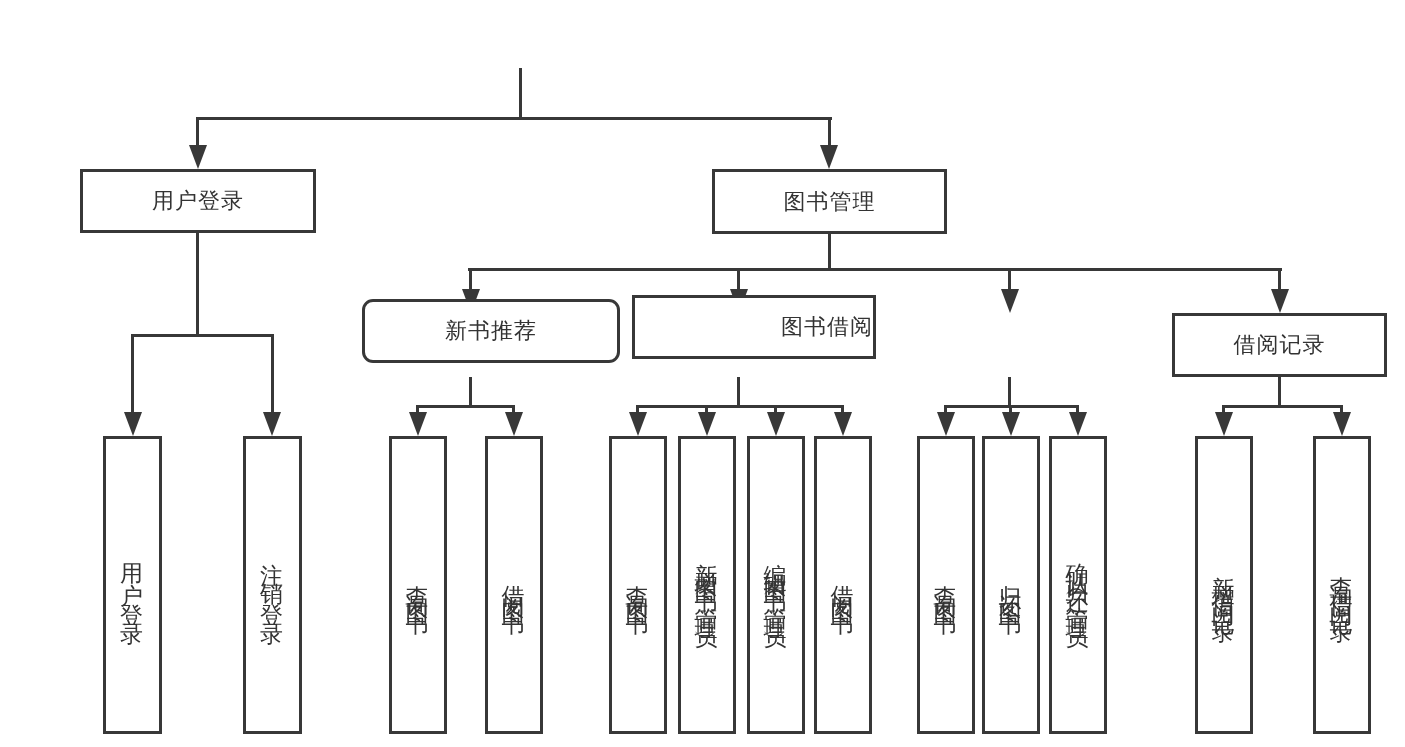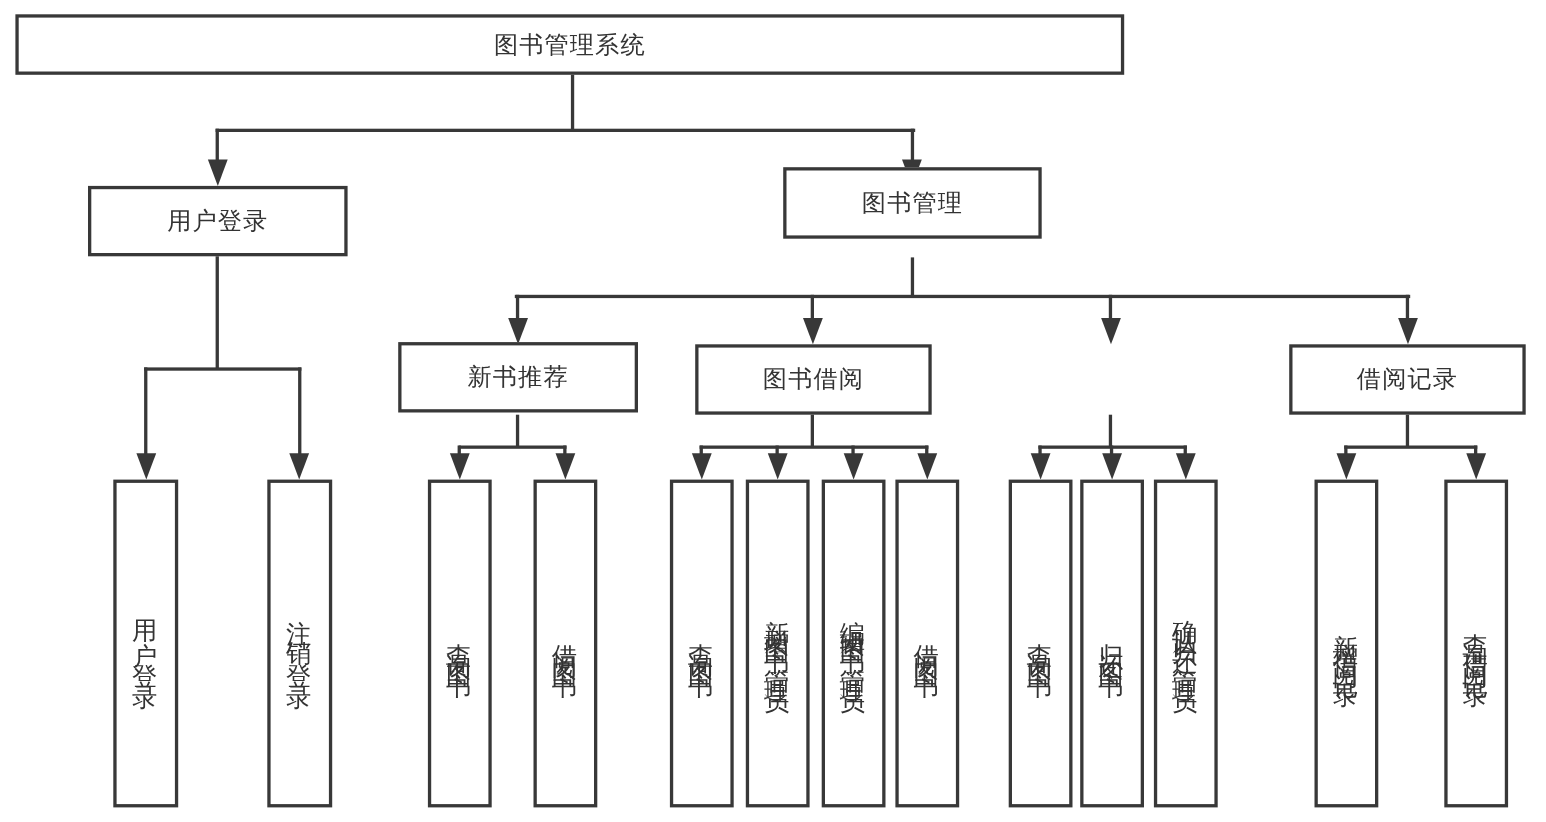--- a/index.html
+++ b/index.html
@@ -52,35 +52,32 @@
     color: #bfbfbf;
     text-shadow: 0 0 2px #ffffff;
     white-space: nowrap;
   }
 </style>
 </head>
 <body>
 
 <div class="canvas">
 
-  <div class="box hbox" style="left:14px; top:13px; width:1008px; height:55px;">
-    <span>图书管理系统</span>
-  </div>
 
   <div class="vl" style="left:519px; top:68px; height:51px;"></div>
   <div class="hl" style="left:196px; top:117px; width:636px;"></div>
   <div class="vl" style="left:196px; top:117px; height:29px;"></div>
   <div class="arw" style="left:189px; top:145px;"></div>
   <div class="vl" style="left:828px; top:117px; height:29px;"></div>
   <div class="arw" style="left:820px; top:145px;"></div>
 
   <div class="box hbox" style="left:80px; top:169px; width:236px; height:64px;">
     <span>用户登录</span>
   </div>
-  <div class="box hbox" style="left:712px; top:152px; width:235px; height:65px;">
+  <div class="box hbox" style="left:712px; top:169px; width:235px; height:65px;">
     <span>图书管理</span>
   </div>
 
   <div class="vl" style="left:196px; top:233px; height:103px;"></div>
   <div class="hl" style="left:131px; top:334px; width:143px;"></div>
   <div class="vl" style="left:131px; top:334px; height:80px;"></div>
   <div class="arw" style="left:124px; top:412px;"></div>
   <div class="vl" style="left:271px; top:334px; height:80px;"></div>
   <div class="arw" style="left:263px; top:412px;"></div>
 
@@ -88,24 +85,24 @@
   <div class="hl" style="left:468px; top:268px; width:814px;"></div>
   <div class="vl" style="left:469px; top:268px; height:23px;"></div>
   <div class="arw" style="left:462px; top:289px;"></div>
   <div class="vl" style="left:737px; top:268px; height:23px;"></div>
   <div class="arw" style="left:730px; top:289px;"></div>
   <div class="vl" style="left:1008px; top:268px; height:23px;"></div>
   <div class="arw" style="left:1001px; top:289px;"></div>
   <div class="vl" style="left:1278px; top:268px; height:23px;"></div>
   <div class="arw" style="left:1271px; top:289px;"></div>
 
-  <div class="box hbox" style="left:362px; top:311px; width:218px; height:64px;">
+  <div class="box hbox" style="left:362px; top:299px; width:258px; height:64px;border-radius:11px;">
     <span>新书推荐</span>
   </div>
-  <div class="box hbox" style="left:632px; top:313px; width:215px; height:64px;">
+  <div class="box hbox" style="left:632px; top:295px; width:244px; height:64px;justify-content:flex-end;">
     <span>图书借阅</span>
   </div>
   <div class="box hbox" style="left:1172px; top:313px; width:215px; height:64px;">
     <span>借阅记录</span>
   </div>
 
   <div class="vl" style="left:469px; top:377px; height:30px;"></div>
   <div class="hl" style="left:417px; top:405px; width:98px;"></div>
   <div class="vl" style="left:416px; top:405px; height:9px;"></div>
   <div class="arw" style="left:409px; top:412px;"></div>

